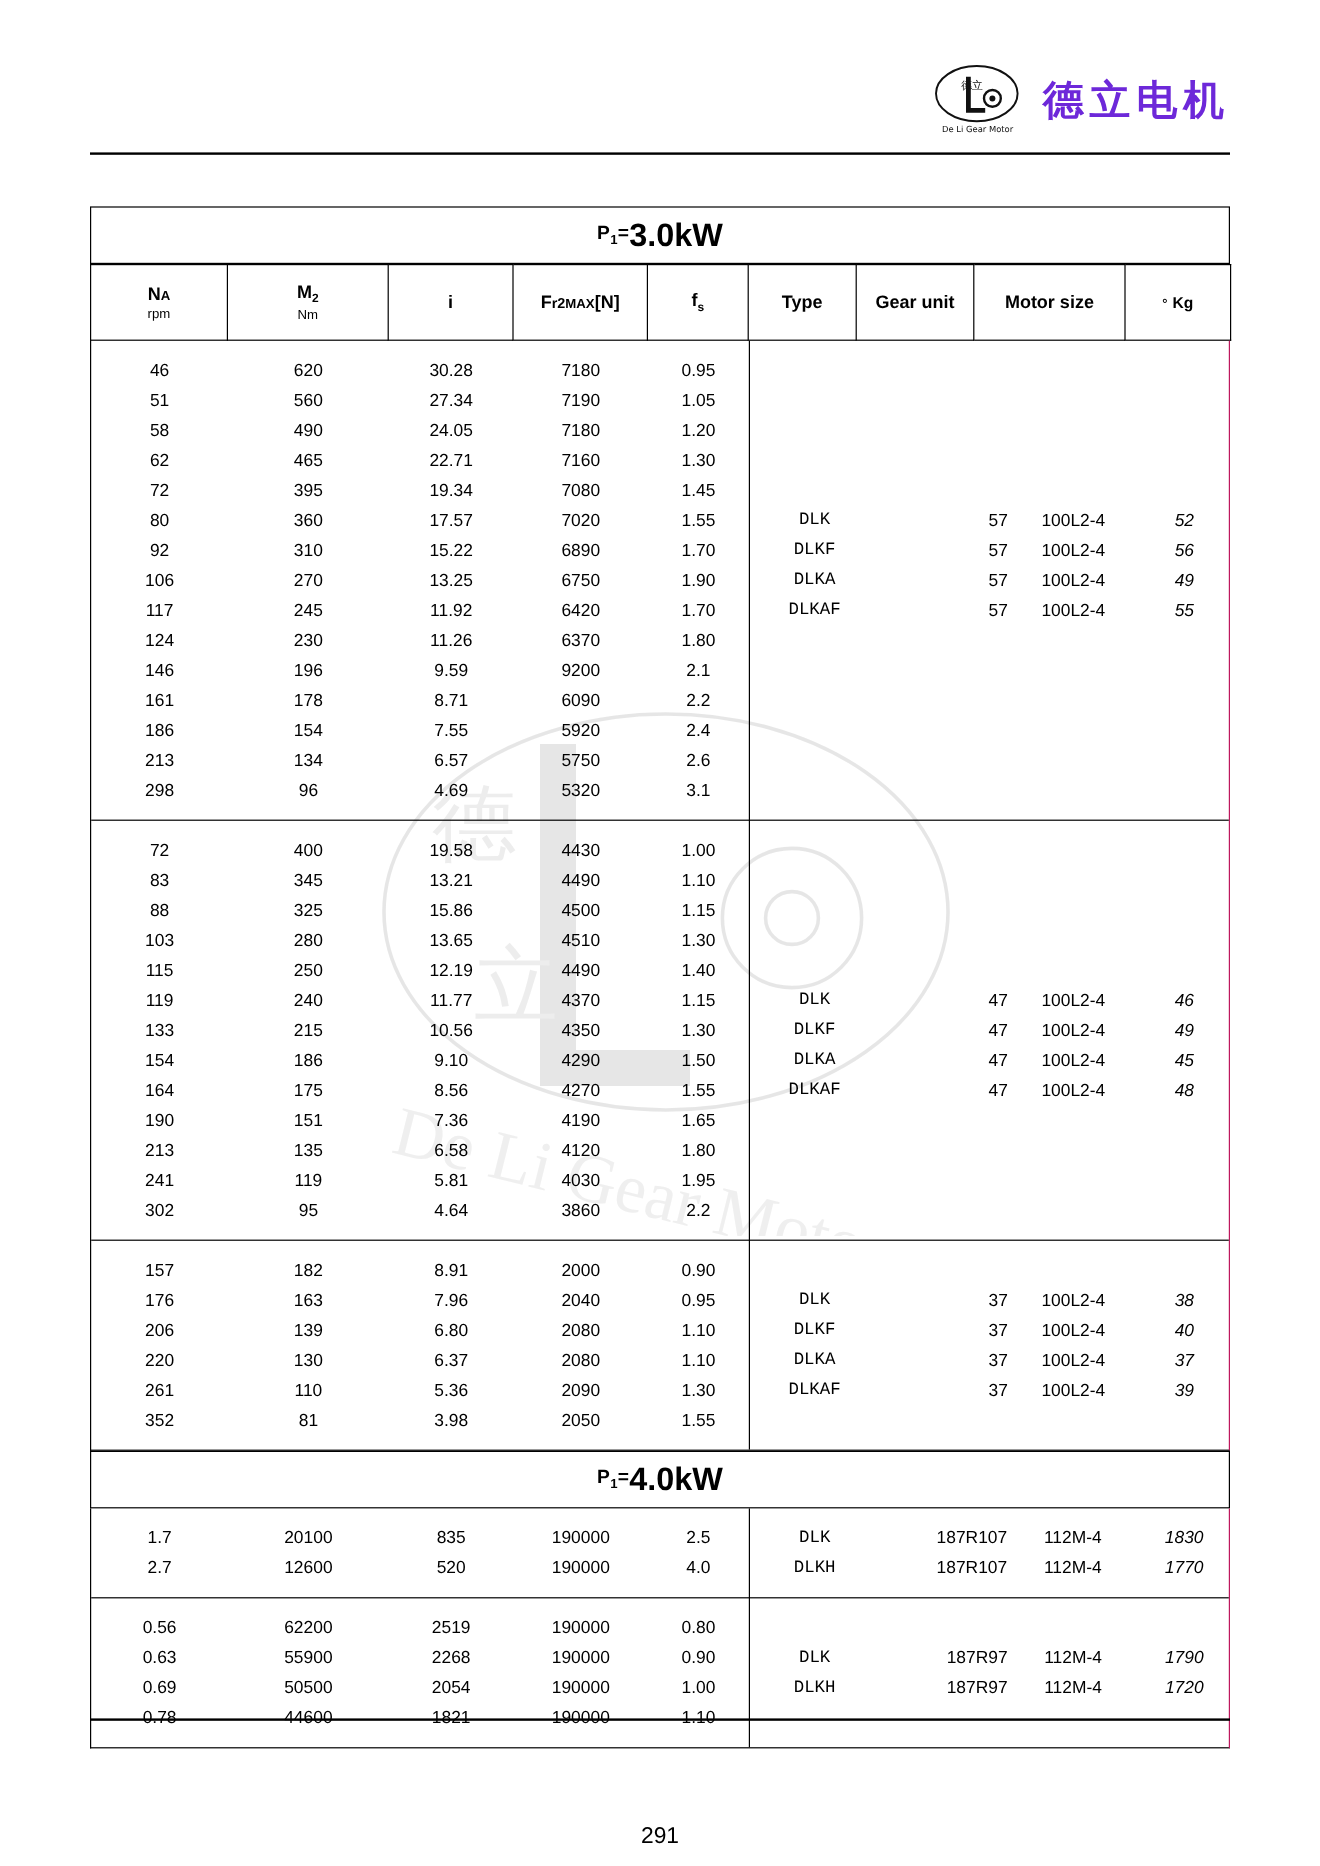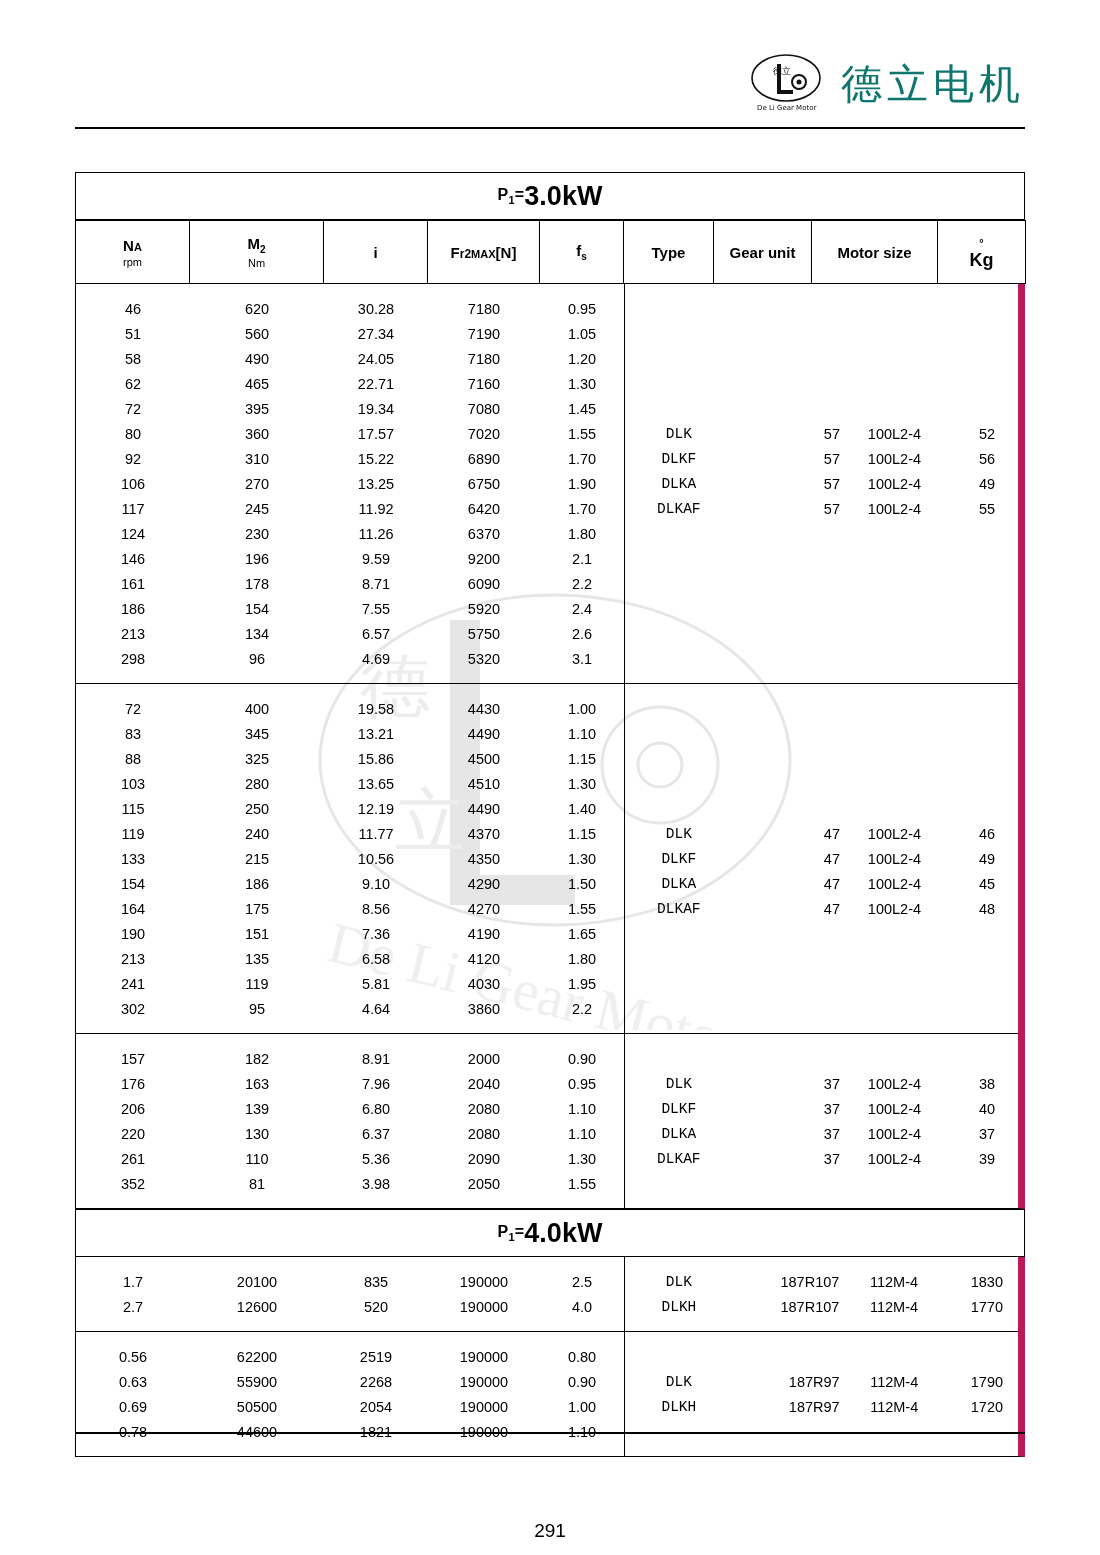--- a/index.html
+++ b/index.html
@@ -33,24 +33,24 @@
     gap: 18px;
   }
   .logo-mark {
     width: 74px;
     height: 64px;
     position: relative;
   }
   .logo-mark svg { display: block; }
   .brand-cn {
     font-family: "DejaVu Sans", sans-serif;
-    font-size: 41px;
-    font-weight: normal;
+    font-size: 34px;
+    font-weight: bold;
     letter-spacing: 5px;
-    color: #0f766e;
+    color: #6d28d9;
     line-height: 1;
   }
   .header-rule {
     position: absolute;
     left: 0; right: 0;
     top: 75px;
     border-top: 2px solid #000;
   }
 
   
@@ -130,30 +130,30 @@
   }
   thead th .unitbox .circ {
     font-size: 11px;
     line-height: 8px;
   }
   thead th .unitbox .bar {
     border-top: 1.5px solid #000;
     margin: 2px 0 1px;
   }
   thead th .unitbox .kg {
-    font-size: 18px;
+    font-size: 13px;
     font-weight: bold;
   }
   thead th sub, thead th sup { font-size: 10px; }
   .smallcaps { font-size: 11px; }
 
   
   .databody {
     border-left: 1px solid #000;
-    border-right: 7px solid #be185d;
+    border-right: 1px solid #be185d;
     border-bottom: 1px solid #000;
     position: relative;
   }
   .dgroup {
     position: relative;
     padding: 12px 0 12px 0;
   }
   .dgroup + .dgroup {
     border-top: 1px solid #000;
   }
@@ -174,21 +174,21 @@
   }
   .cell { text-align: center; }
   .c0 { width: 114px; }
   .c1 { width: 134px; }
   .c2 { width: 104px; }
   .c3 { width: 112px; }
   .c4 { width: 84px; }
   .c5 { width: 90px; }
   .c6 { width: 98px; }
   .c7 { width: 126px; }
-  .c8 { width: 88px; }
+  .c8 { width: 88px; font-style: italic; }
   .c5t { text-align: center; padding-left: 28px; width: 90px; box-sizing: border-box; font-family: Liberation Mono, monospace; }
   .c6t { text-align: right; padding-left: 12px; width: 98px; box-sizing: border-box; margin-left: 48px; }
 
   .rightblock {
     position: absolute;
     left: 548px;
     top: 0;
     width: 401px;
   }
   .rrow {

